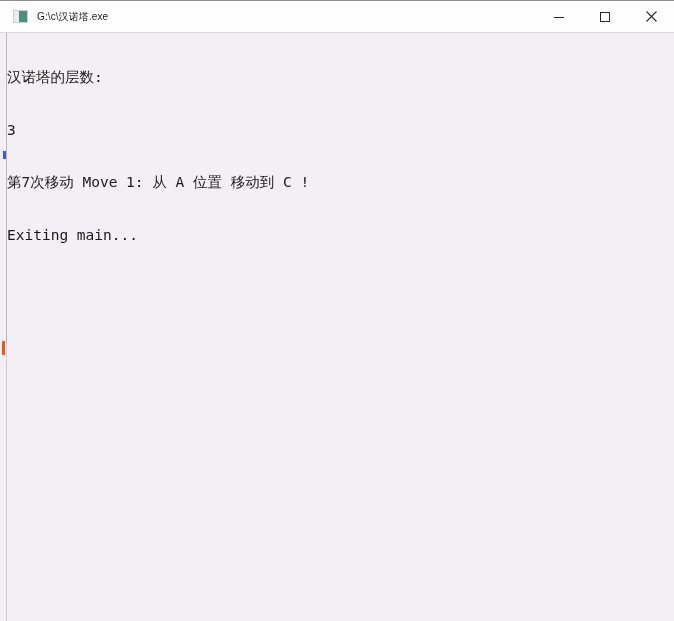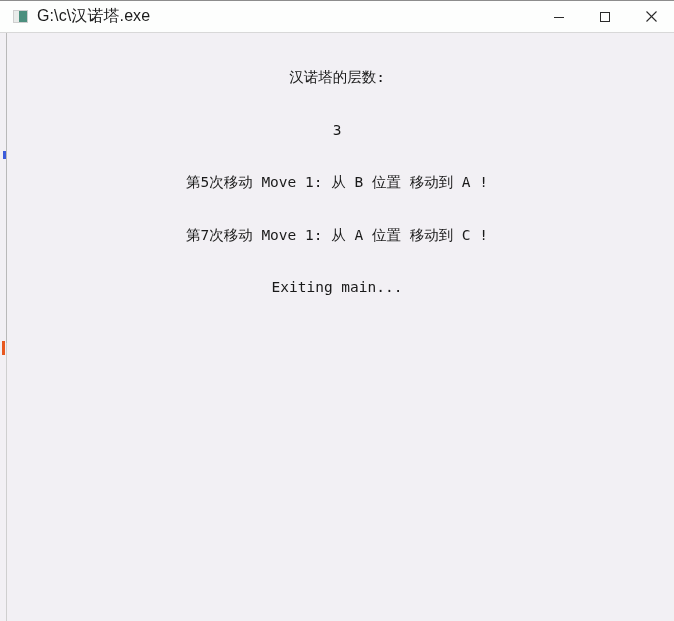--- a/index.html
+++ b/index.html
@@ -58,21 +58,21 @@
     content: "";
     position: absolute;
     left: 0px;
     top: 0px;
     width: 5px;
     height: 11px;
     background: #e9ecea;
   }
   #window-title {
     margin-left: 9px;
-    font-size: 16px;
+    font-size: 10px;
     color: #1b1b1b;
     white-space: nowrap;
     letter-spacing: 0.1px;
   }
   #window-controls {
     display: flex;
     align-items: center;
     height: 33px;
     flex: none;
   }
@@ -140,21 +140,20 @@
     font-family: "DejaVu Sans Mono", "Liberation Mono", monospace;
     font-size: 14.5px;
     line-height: 17.5px;
     color: #1a1a1a;
     white-space: pre;
     letter-spacing: 0px;
   }
   .console-line {
     height: 17.5px;
     white-space: pre;
-    text-align: center;
   }
   .console-line.blank { height: 17.5px; }
 </style>
 </head>
 <body>
 
 <div id="app-window">
 
   <div id="title-bar">
     <div id="title-left">
@@ -189,21 +188,20 @@
 
   <div id="console-area">
     <div id="console-left-border"></div>
     <div id="console-left-border2"></div>
     <div id="marker-blue"></div>
     <div id="marker-orange"></div>
 
     <div id="console-text">
       <div class="console-line">汉诺塔的层数:</div>
       <div class="console-line">3</div>
-      <div class="console-line">第5次移动 Move 1: 从 B 位置 移动到 A !</div>
       <div class="console-line">第7次移动 Move 1: 从 A 位置 移动到 C !</div>
       <div class="console-line">Exiting main...</div>
       <div class="console-line blank"></div>
       
       
       
     </div>
   </div>
 
 </div>

